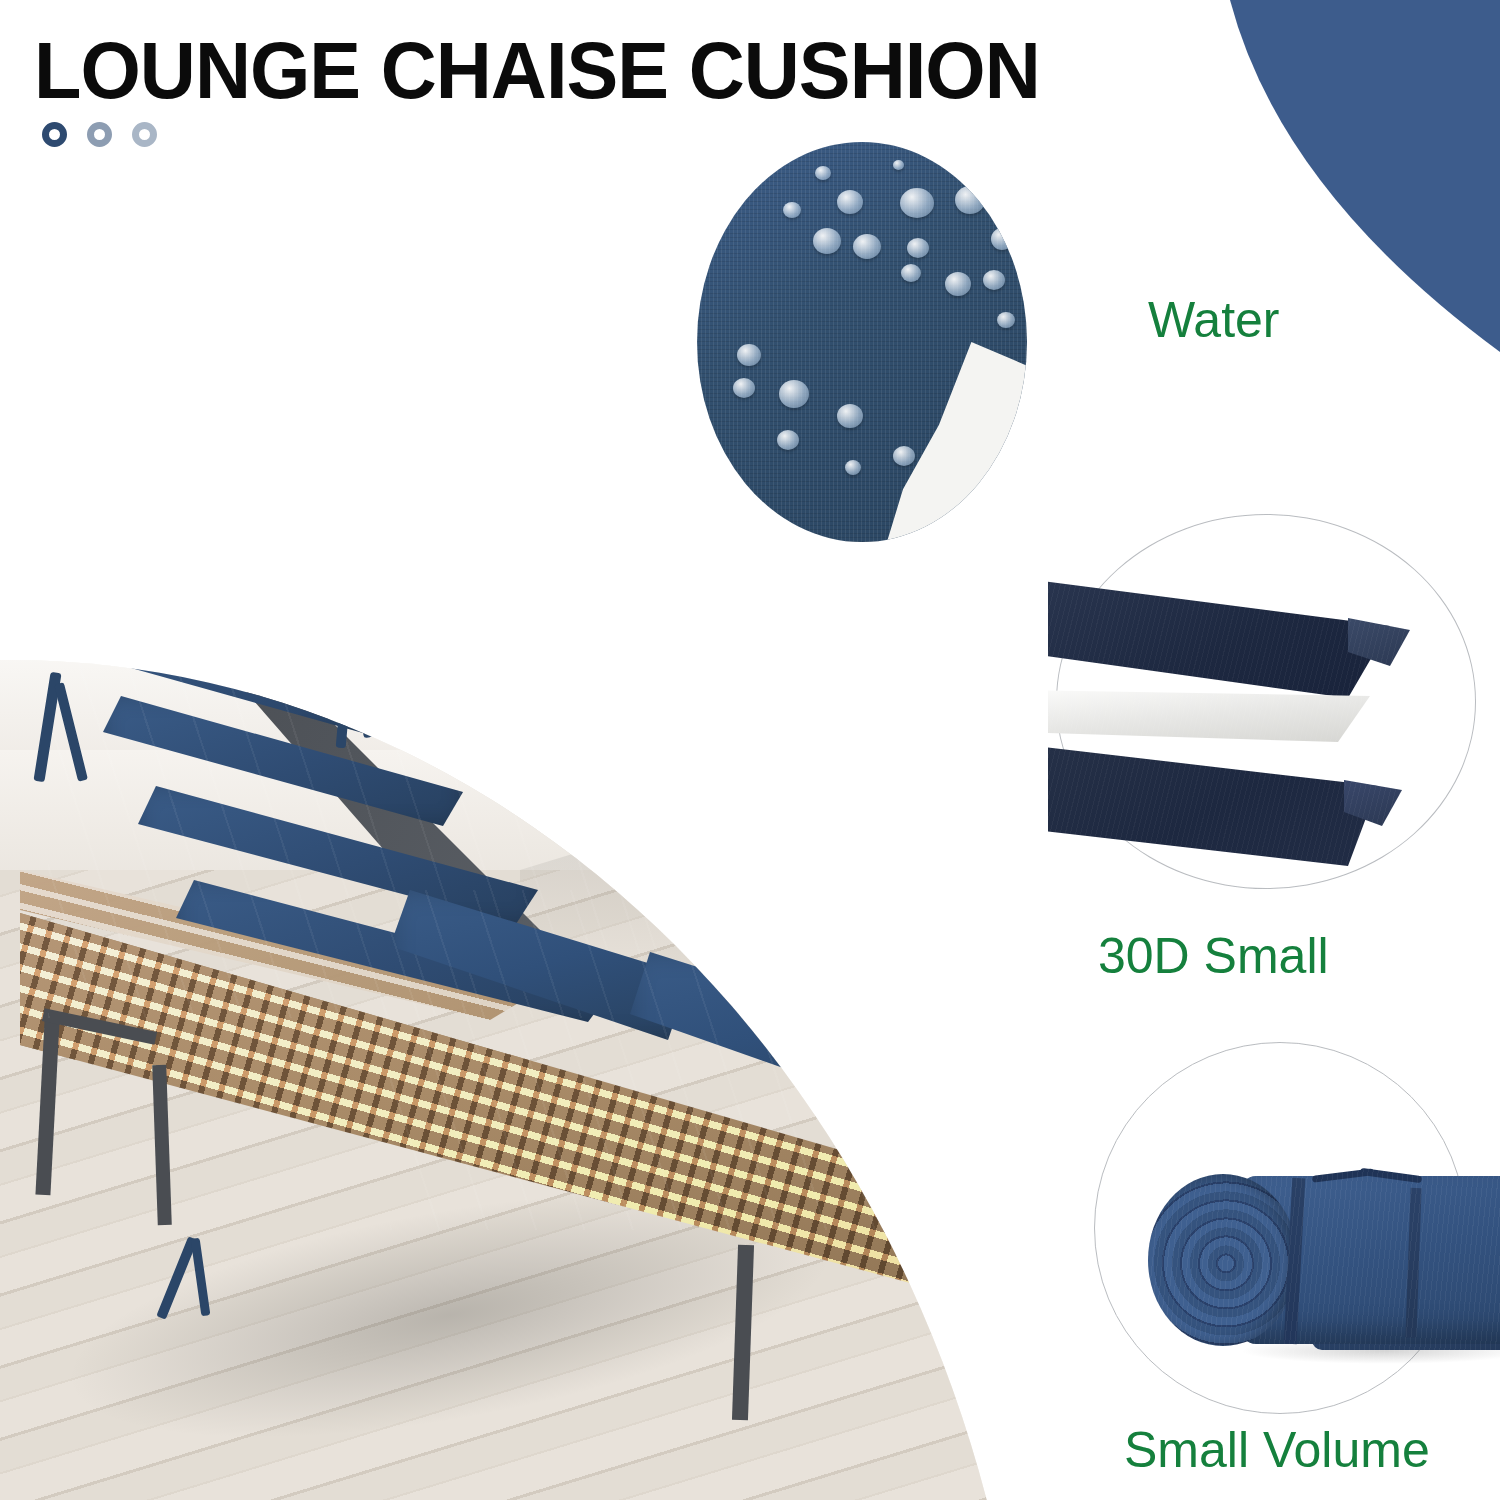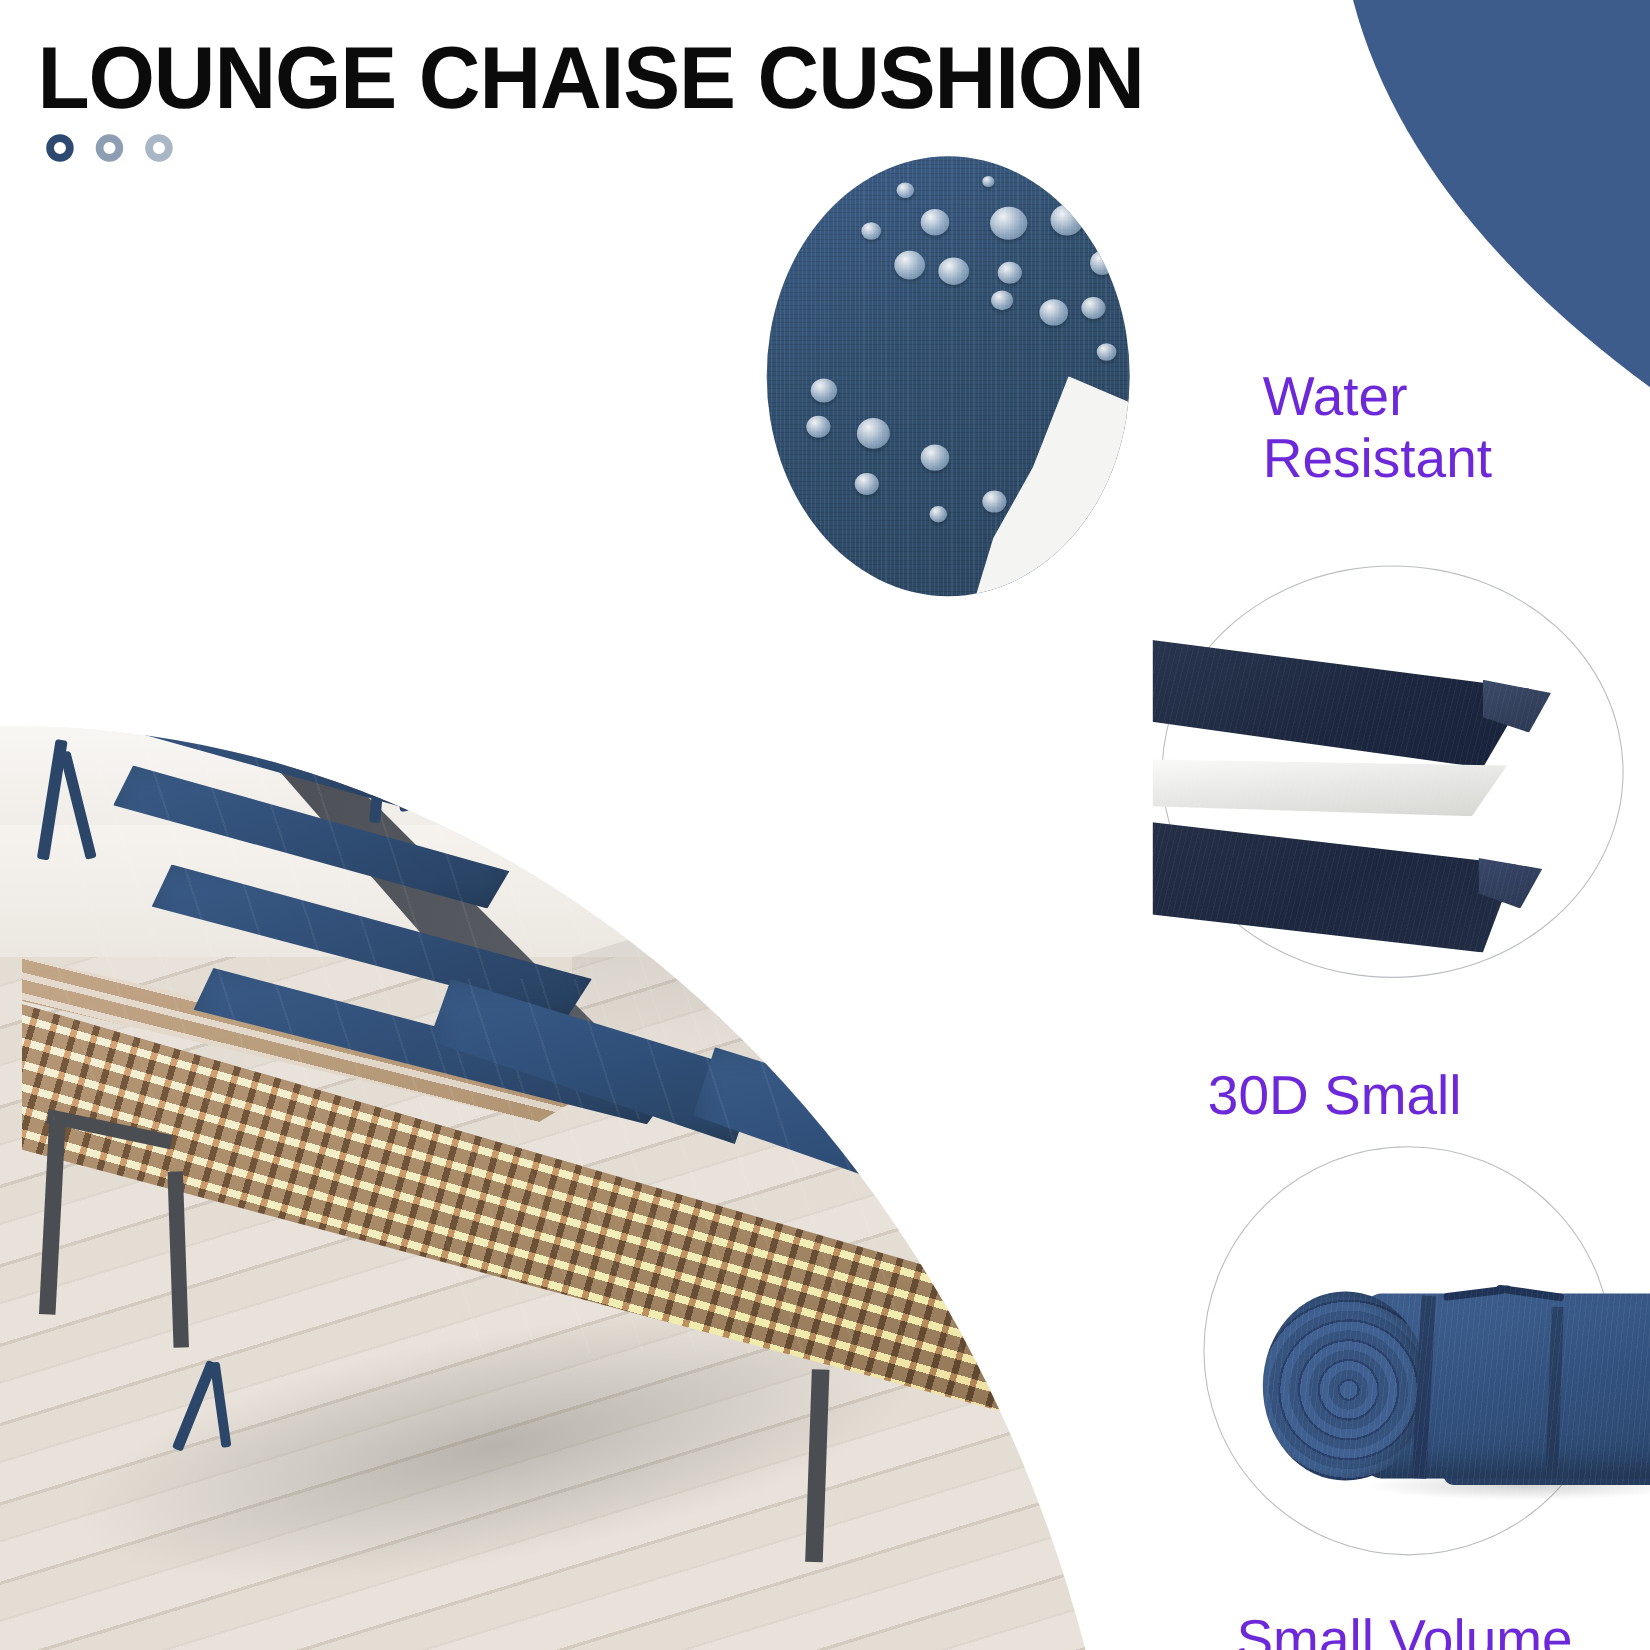--- a/index.html
+++ b/index.html
@@ -30,23 +30,22 @@
   }
   .dot{ width:25px; height:25px; border-radius:50%; }
   .dot.d1{ border:7px solid #2e4a70; }
   .dot.d2{ border:7px solid #8d9db2; }
   .dot.d3{ border:7px solid #a9b6c6; }
 
   
   .feature-label{
     position:absolute;
     font-family:"Liberation Sans", sans-serif;
-    font-weight:400; color:#6d28d9;
+    font-weight:400; color:#15803d;
     letter-spacing:0px;
-    margin-top:40px;
   }
   #water-label{ left:1148px; top:292px; font-size:50px; line-height:57px; }
   #sponge-label{ left:1098px; top:928px; font-size:50px; line-height:57px; white-space:nowrap;}
   #volume-label{ left:1124px; top:1422px; font-size:50px; line-height:57px; white-space:nowrap;}
 
   
   .hero{
     position:absolute; left:0; top:330px; width:1080px; height:1170px;
     overflow:hidden;
     -webkit-clip-path: ellipse(1020px 1180px at 10px 1510px);
@@ -485,21 +484,20 @@
   <div class="drop" style="left:82px;  top:238px; width:30px; height:28px;"></div>
   <div class="drop" style="left:140px; top:262px; width:26px; height:24px;"></div>
   <div class="drop" style="left:80px;  top:288px; width:22px; height:20px;"></div>
   <div class="drop" style="left:196px; top:304px; width:22px; height:20px;"></div>
   <div class="drop" style="left:148px; top:318px; width:16px; height:15px;"></div>
   <div class="torn-white"></div>
 </div>
 
 <div class="feature-label" id="water-label">
   <span>Water</span><br>
-  <span>Resistant</span>
 </div>
 
 <div class="circle-sponge">
   <div class="sponge-ring"></div>
   <div class="layer navy-top"></div>
   <div class="layer navy-top-edge"></div>
   <div class="layer foam"></div>
   <div class="layer navy-bot"></div>
   <div class="layer navy-bot-edge"></div>
   <div class="sponge-tex"></div>

